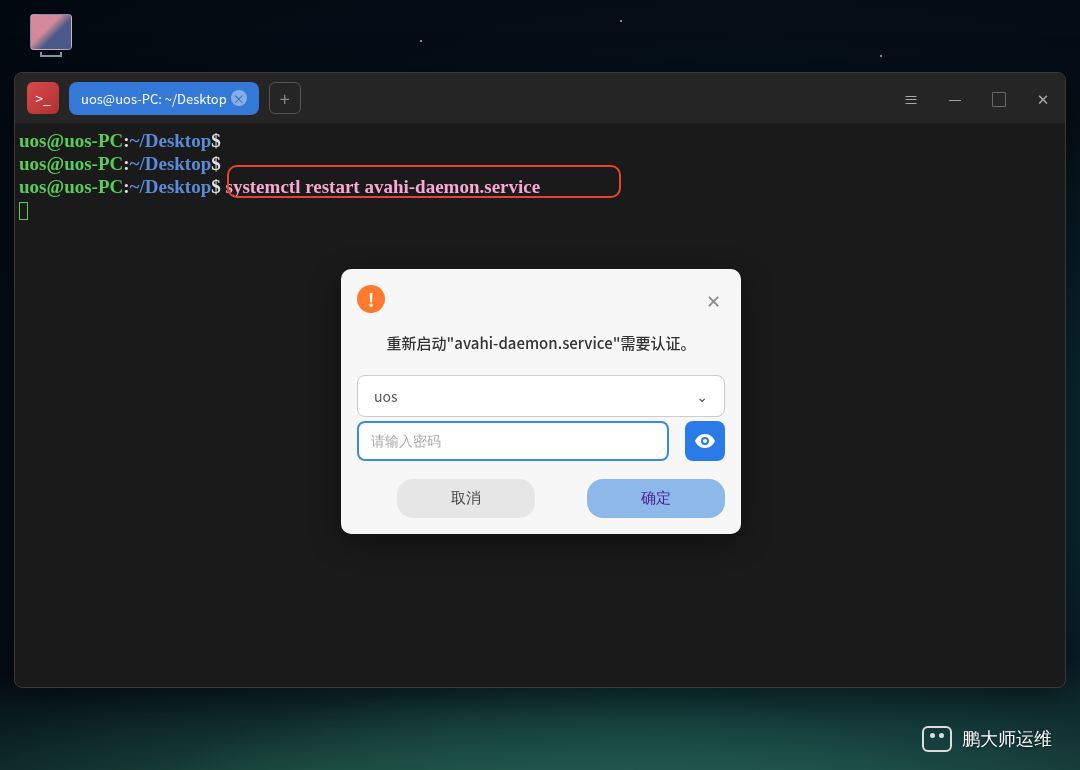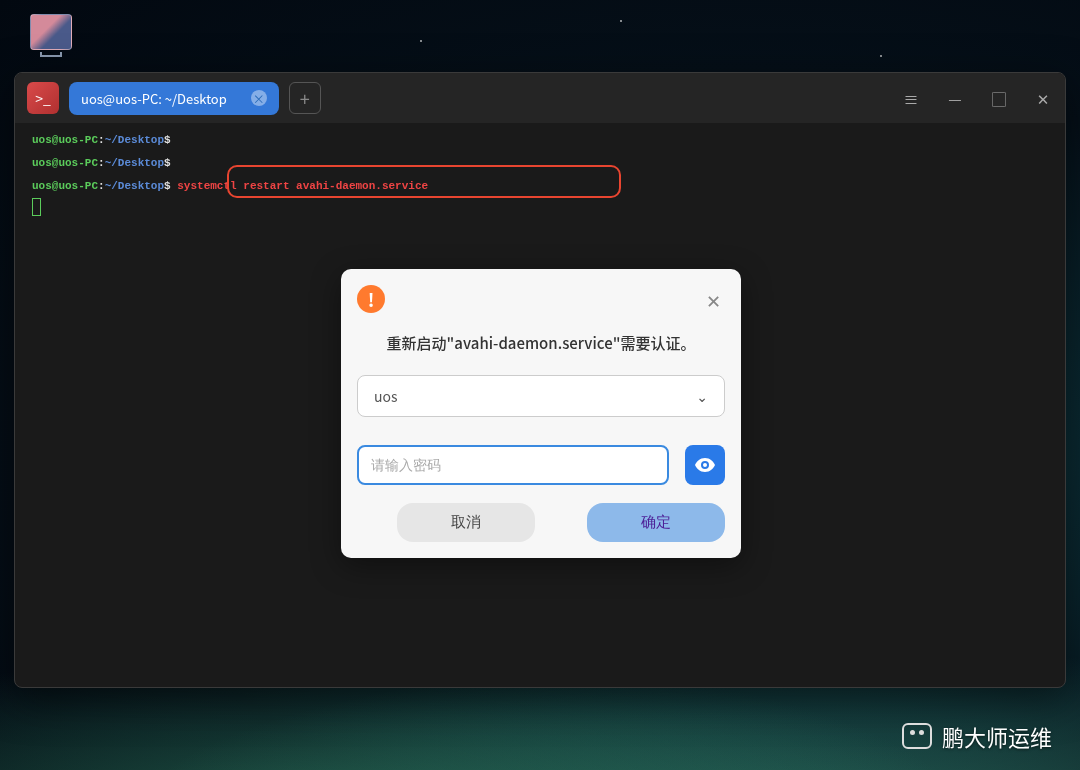--- a/index.html
+++ b/index.html
@@ -59,21 +59,21 @@
       font-size: 14px;
     }
     .tab {
       background: #3478d8;
       color: #fff;
       padding: 7px 12px;
       border-radius: 8px;
       font-size: 13px;
       display: flex;
       align-items: center;
-      gap: 24px;
+      gap: 4px;
     }
     .tab-close {
       width: 16px; height: 16px;
       background: rgba(255,255,255,0.4);
       border-radius: 50%;
       display: flex;
       align-items: center;
       justify-content: center;
       font-size: 12px;
       color: #2a6bb8;
@@ -87,32 +87,32 @@
       align-items: center;
       justify-content: center;
       color: #888;
       font-size: 18px;
       cursor: pointer;
     }
     .titlebar-spacer { flex: 1; }
     .window-controls { display: flex; gap: 24px; align-items: center; }
     .wc { color: #aaa; cursor: pointer; font-size: 15px; width: 20px; text-align: center; }
     .terminal-body {
-      padding: 6px 17px;
-      font-family: Liberation Mono, monospace;
-      font-size: 11px;
+      padding: 6px 4px;
+      font-family: Liberation Serif, serif;
+      font-size: 19px;
       line-height: 23px;
       font-weight: bold;
     }
     .prompt-line { white-space: pre; }
     .p-user { color: #5bcc5b; }
     .p-colon { color: #e0e0e0; }
     .p-path { color: #5b8bd8; }
     .p-dollar { color: #e0e0e0; }
-    .p-cmd { color: #ef4444; font-weight: bold; }
+    .p-cmd { color: #f9a8d4; font-weight: bold; }
     .highlight-box {
       position: absolute;
       border: 2.5px solid #e84530;
       border-radius: 10px;
       pointer-events: none;
     }
     .cursor-block {
       display: inline-block;
       width: 9px; height: 18px;
       border: 1px solid #5bcc5b;
@@ -160,21 +160,21 @@
       display: flex;
       justify-content: space-between;
       align-items: center;
       color: #555;
       font-size: 14px;
       cursor: pointer;
     }
     .pw-row {
       display: flex;
       gap: 16px;
-      margin-top: 28px;
+      margin-top: 4px;
     }
     .pw-input {
       flex: 1;
       border: 2px solid #3a8ae0;
       border-radius: 8px;
       padding: 10px 12px;
       font-size: 14px;
       outline: none;
       background: #fff;
     }
@@ -202,25 +202,26 @@
       font-size: 15px;
       cursor: pointer;
       margin-left: 40px;
     }
     .btn-cancel { background: #e6e6e6; color: #444; }
     .btn-ok { background: #8db9ea; color: #4c1d95; }
     .watermark {
       position: absolute;
       bottom: 18px; right: 28px;
       color: #fff;
-      font-size: 22px;
+      font-size: 18px;
       display: flex;
       align-items: center;
       gap: 10px;
       text-shadow: 0 1px 3px rgba(0,0,0,0.6);
+      font-family: Liberation Mono, monospace;
     }
     .wm-icon {
       width: 30px; height: 26px;
       border: 2px solid #ddd;
       border-radius: 6px;
       position: relative;
     }
     .wm-icon::before, .wm-icon::after {
       content: '';
       position: absolute;

